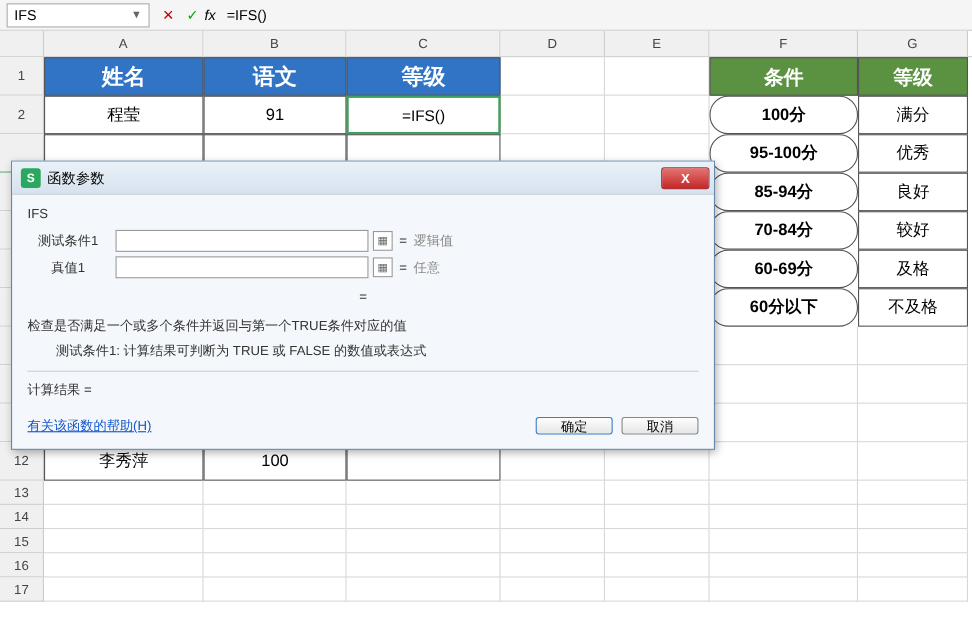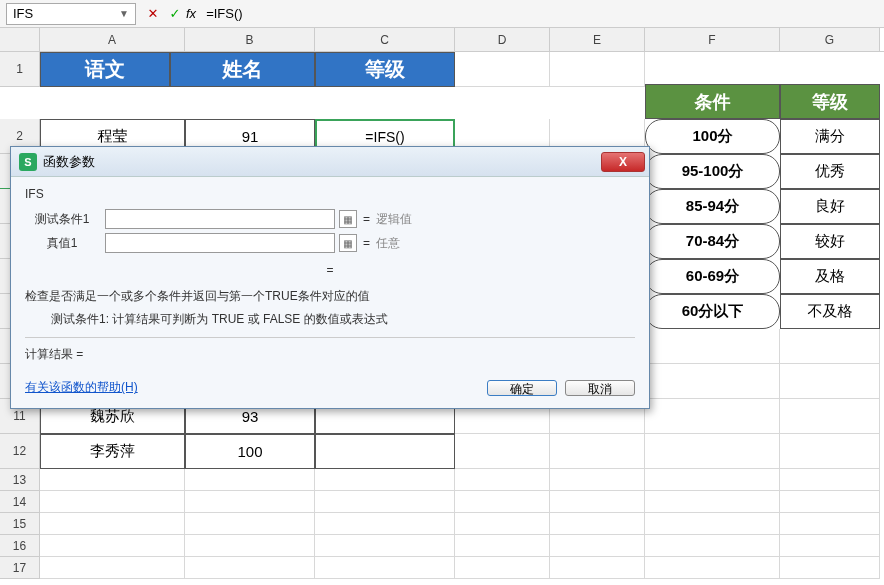--- a/index.html
+++ b/index.html
@@ -20,21 +20,21 @@
 .corner { width: 40px; border-right: 1px solid #ccc; background: #f0f0f0; }
 .ch { border-right: 1px solid #ccc; background: #f0f0f0; text-align: center; line-height: 24px; color: #444; font-size: 12px; }
 .rows { }
 .row { display: flex; }
 .rh { width: 40px; border-right: 1px solid #ccc; border-bottom: 1px solid #ccc; background: #f0f0f0; text-align: center; color: #444; font-size: 12px; display: flex; align-items: center; justify-content: center; }
 .cell { border-right: 1px solid #d8d8d8; border-bottom: 1px solid #d8d8d8; text-align: center; display: flex; align-items: center; justify-content: center; font-size: 15px; }
 .cw-A{width:145px}.cw-B{width:130px}.cw-C{width:140px}.cw-D{width:95px}.cw-E{width:95px}.cw-F{width:135px}.cw-G{width:100px}
 .rh-data{height:35px}.rh-small{height:22px}
 
 .thdr-blue { background:#3174c5; color:#fff; font-weight:bold; font-size:20px; border:1px solid #555 !important; }
-.thdr-green { background:#5b9241; color:#fff; font-weight:bold; font-size:18px; border:1px solid #555 !important;margin-top:32px; }
+.thdr-green { background:#5b9241; color:#fff; font-weight:bold; font-size:18px; border:1px solid #555 !important; }
 .bordered { border:1px solid #555 !important; }
 .bold { font-weight:bold;border-radius:17px; }
 .active-cell { outline: 2px solid #3aa35a; outline-offset: -2px; font-size:14px; }
 .green-bd { border-bottom:1px solid #3aa35a !important; }
 
 
 .dialog { position:absolute; left:10px; top:146px; width:640px; background:#f4f7fb; border:1px solid #6688aa; box-shadow: 2px 3px 8px rgba(0,0,0,.35); }
 .dlg-title { height:30px; background:linear-gradient(#eaf1f8,#d6e2ef); display:flex; align-items:center; padding:0 4px 0 8px; border-bottom:1px solid #bcc; font-size:13px; }
 .dlg-title .ic { width:18px;height:18px;background:#2aa860;border-radius:3px;display:flex;align-items:center;justify-content:center;color:#fff;font-size:11px;margin-right:6px;font-weight:bold; }
 .dlg-close { margin-left:auto; width:44px; height:20px; background:linear-gradient(#e57373,#c62828); border:1px solid #aa3333; border-radius:3px; color:#fff; text-align:center; line-height:18px; font-size:12px; font-weight:bold; }
@@ -44,21 +44,21 @@
 .arg-lab { width:80px; text-align:center; padding-right:6px; font-size:12px; }
 .arg-inp { width:230px; height:20px; border:1px solid #999; background:#fff; padding:0 4px; font-size:12px; }
 .arg-pick { width:18px; height:18px; border:1px solid #999; background:#fff; margin-left:4px; display:flex;align-items:center;justify-content:center;font-size:10px;color:#666; }
 .arg-eq { margin:0 6px; color:#333; }
 .arg-hint { color:#888; font-size:12px; }
 .eq-alone { text-align:center; margin:10px 0; color:#333; }
 .desc { font-size:12px; margin:8px 0; line-height:1.6; }
 .desc .ind { padding-left:26px; display:block; margin-top:4px; }
 .hr { border-top:1px solid #ccc; margin:8px 0; }
 .res { font-size:12px; }
-.dlg-foot { display:flex; align-items:center; padding:6px 14px 12px; }
+.dlg-foot { display:flex; align-items:flex-start; padding:6px 14px 12px; }
 .help-link { color:#1155cc; text-decoration:underline; font-size:12px; }
 .btn { margin-left:8px; width:70px; height:16px; border:1px solid #888; background:linear-gradient(#fdfdfd,#e6e6e6); border-radius:3px; font-size:12px; }
 .btn.primary{ border-color:#3b7dc4; }
 .spacer{flex:1}
 </style>
 </head>
 <body>
 
 <div class="formula-bar">
   <div class="name-box">
@@ -79,22 +79,22 @@
     <div class="ch cw-C">C</div>
     <div class="ch cw-D">D</div>
     <div class="ch cw-E">E</div>
     <div class="ch cw-F">F</div>
     <div class="ch cw-G">G</div>
   </div>
   <div class="rows">
 
     <div class="row">
       <div class="rh rh-data">1</div>
+      <div class="cell cw-A thdr-blue rh-data">姓名</div>
       <div class="cell cw-B thdr-blue rh-data">语文</div>
-      <div class="cell cw-A thdr-blue rh-data">姓名</div>
       <div class="cell cw-C thdr-blue rh-data">等级</div>
       <div class="cell cw-D rh-data"></div>
       <div class="cell cw-E rh-data"></div>
       <div class="cell cw-F thdr-green rh-data">条件</div>
       <div class="cell cw-G thdr-green rh-data">等级</div>
     </div>
 
     <div class="row">
       <div class="rh rh-data">2</div>
       <div class="cell cw-A bordered rh-data">程莹</div>

